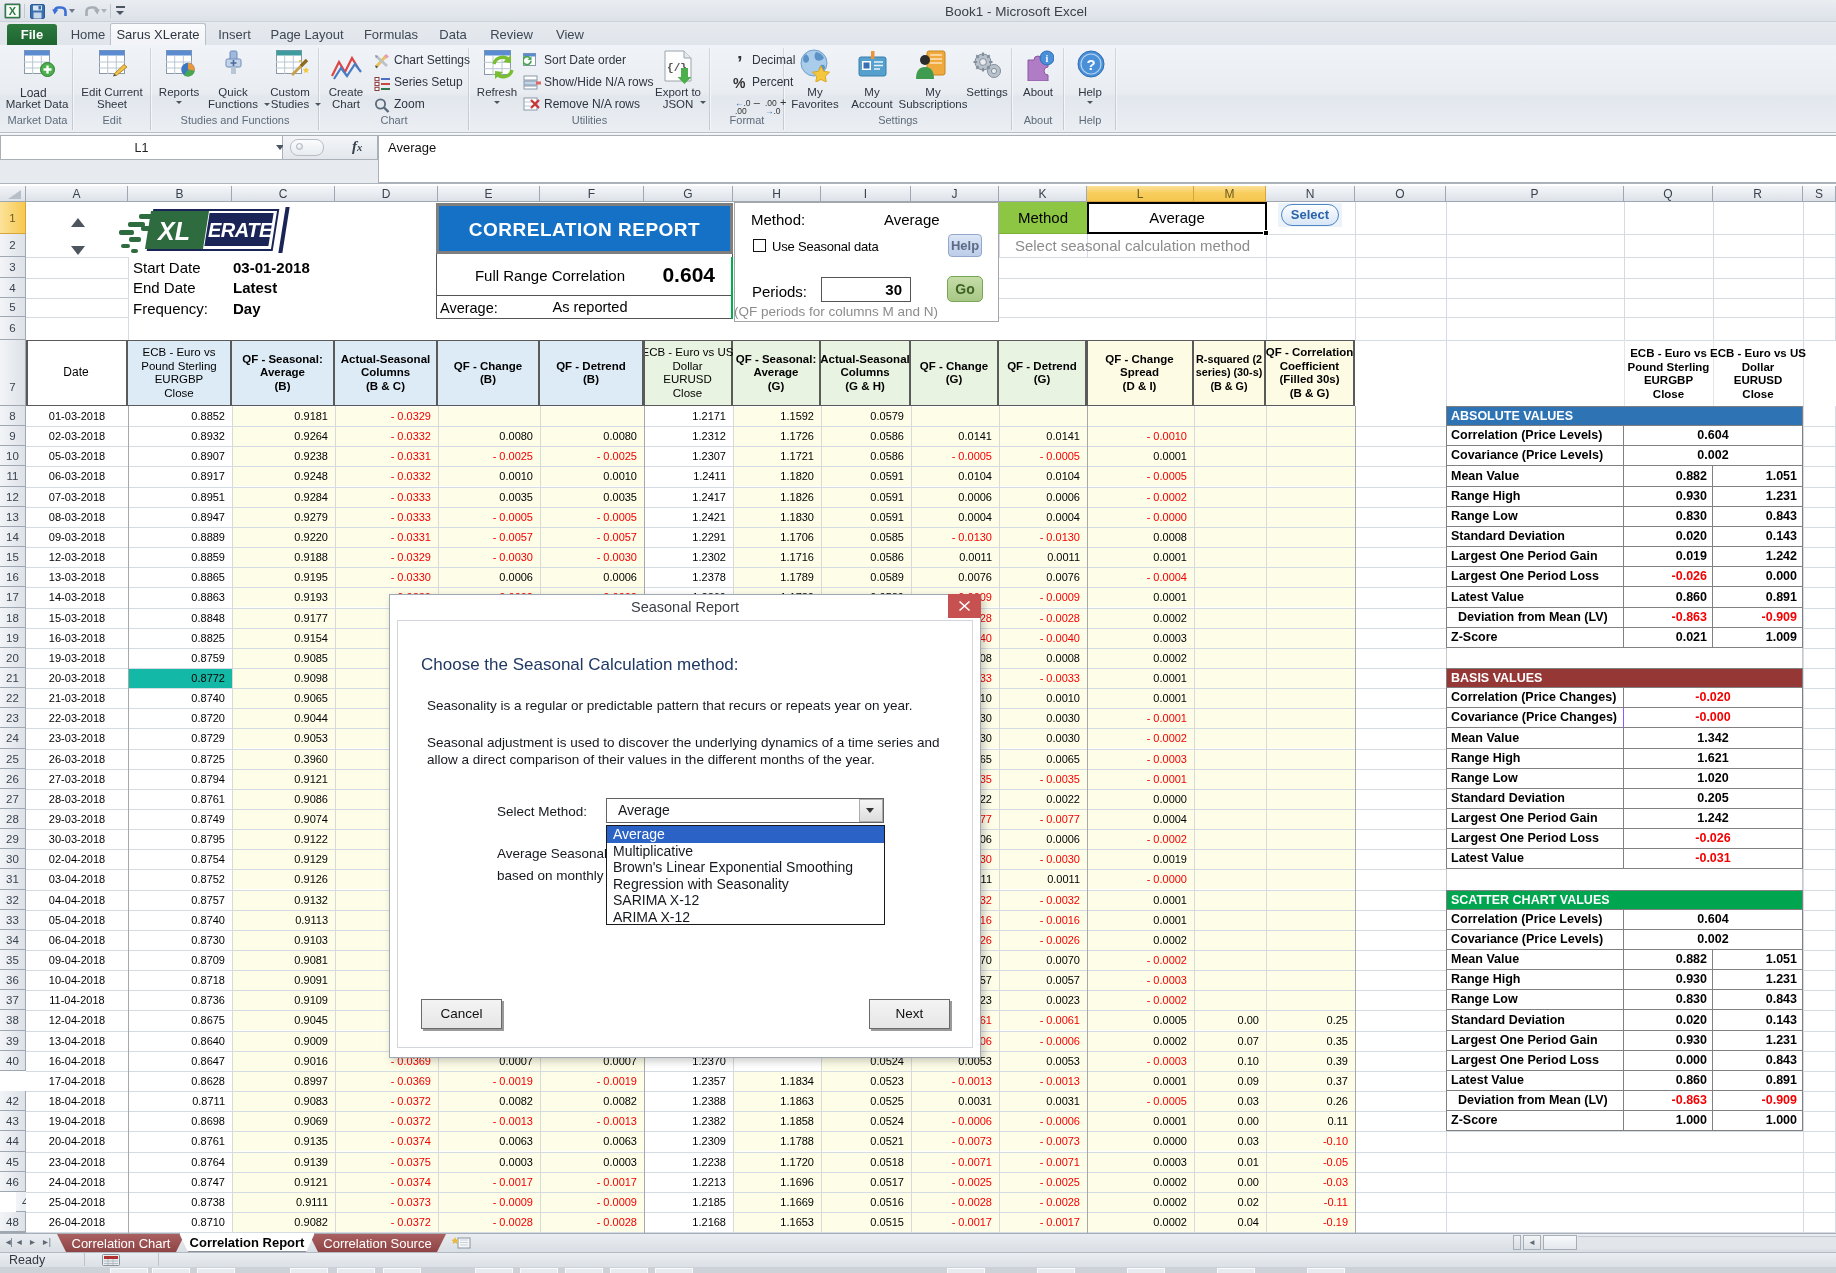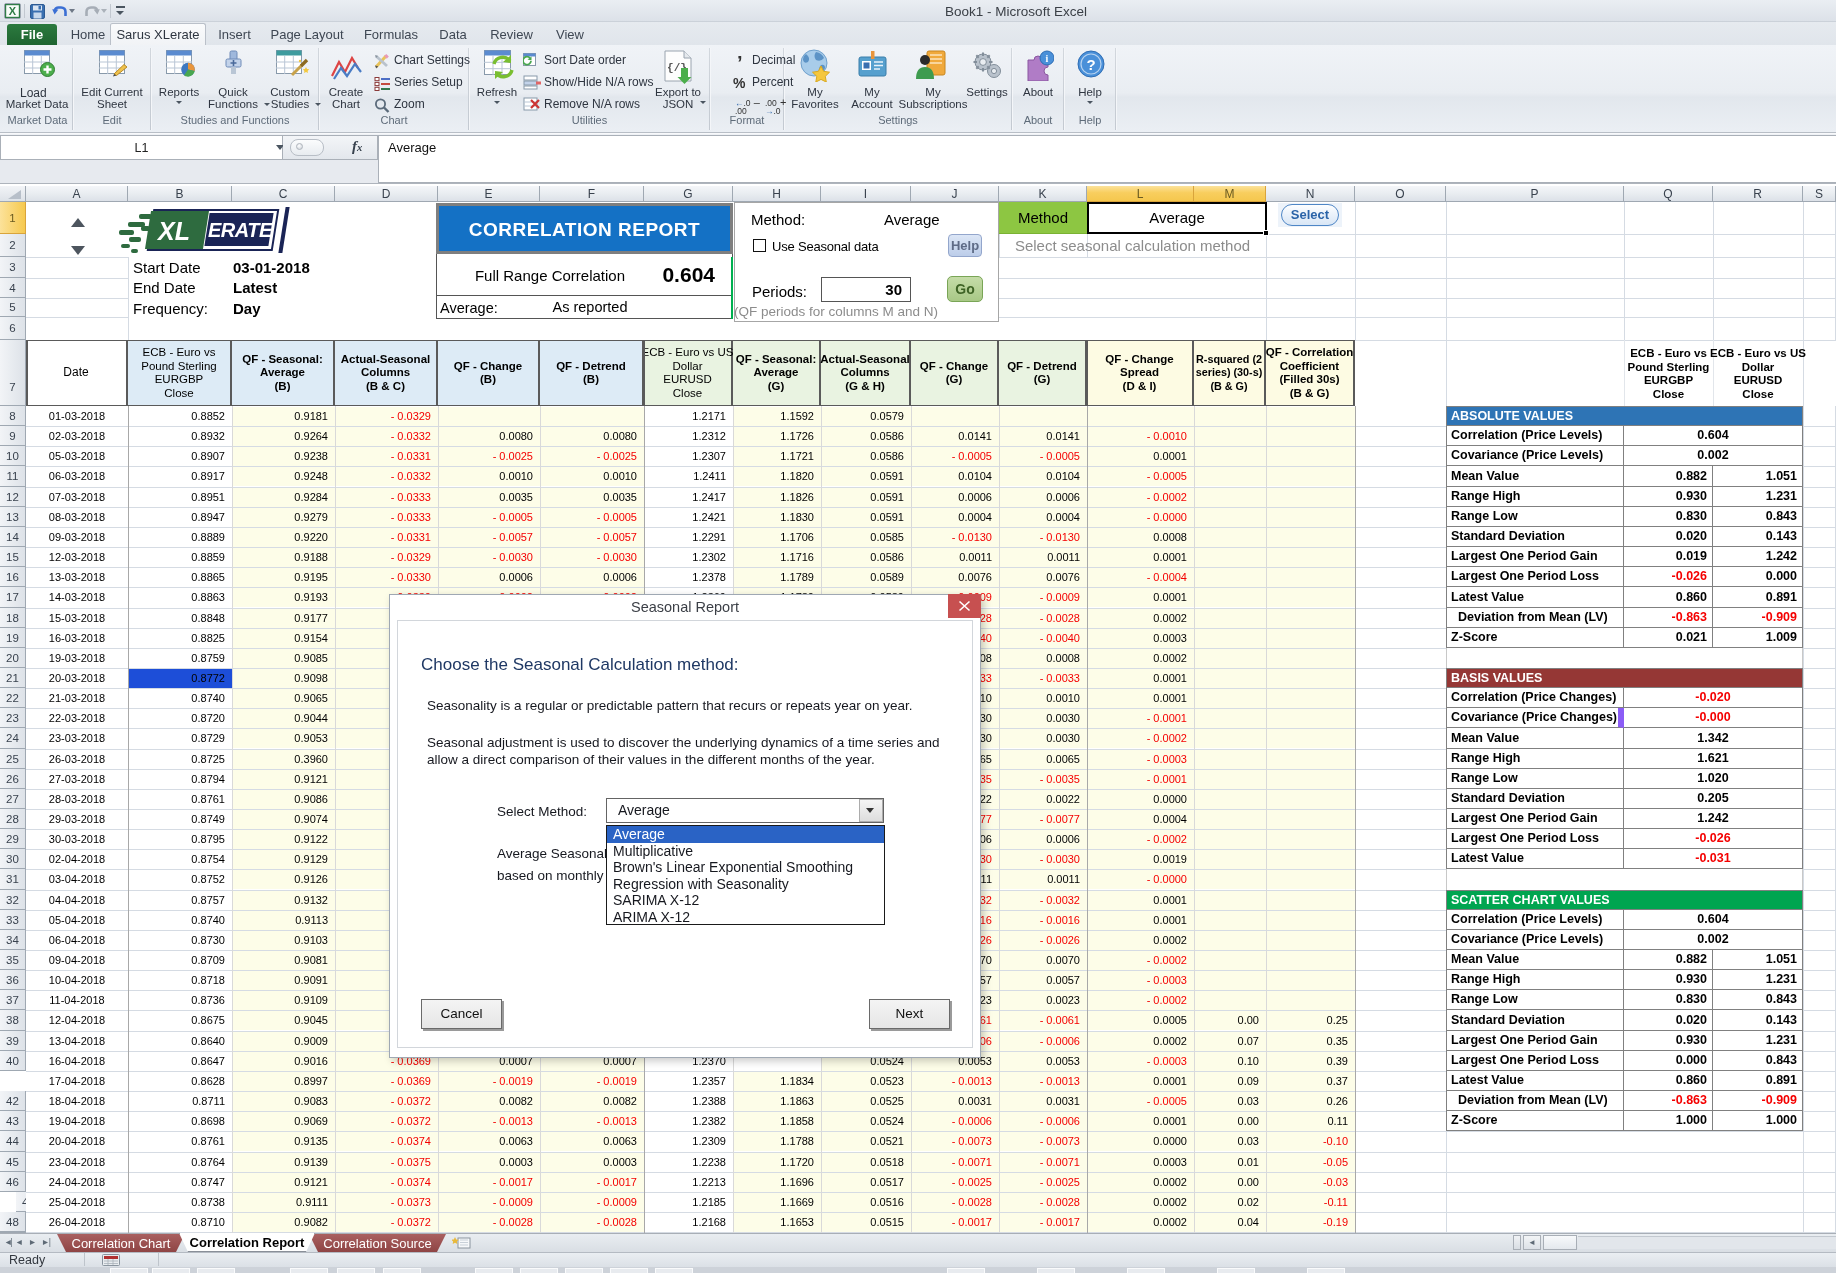--- a/index.html
+++ b/index.html
@@ -679,21 +679,21 @@
 <div class="ab" style="left:541px;top:649px;width:103px;height:19px;background:#FDFDE8;font-size:11px;color:#F40000;text-align:right;padding-right:7px;line-height:19px;">- 0.0066</div>
 <div class="ab" style="left:645px;top:649px;width:88px;height:19px;background:#fff;font-size:11px;color:#000;text-align:right;padding-right:7px;line-height:19px;">1.2309</div>
 <div class="ab" style="left:734px;top:649px;width:87px;height:19px;background:#FDFDE8;font-size:11px;color:#000;text-align:right;padding-right:7px;line-height:19px;">1.1721</div>
 <div class="ab" style="left:822px;top:649px;width:89px;height:19px;background:#FDFDE8;font-size:11px;color:#000;text-align:right;padding-right:7px;line-height:19px;">0.0588</div>
 <div class="ab" style="left:912px;top:649px;width:87px;height:19px;background:#FDFDE8;font-size:11px;color:#000;text-align:right;padding-right:7px;line-height:19px;">0.0008</div>
 <div class="ab" style="left:1000px;top:649px;width:87px;height:19px;background:#FDFDE8;font-size:11px;color:#000;text-align:right;padding-right:7px;line-height:19px;">0.0008</div>
 <div class="ab" style="left:1088px;top:649px;width:106px;height:19px;background:#FDFDE8;font-size:11px;color:#000;text-align:right;padding-right:7px;line-height:19px;">0.0002</div>
 <div class="ab" style="left:1195px;top:649px;width:71px;height:19px;background:#FDFDE8;font-size:11px;color:#000;text-align:right;padding-right:7px;line-height:19px;"></div>
 <div class="ab" style="left:1267px;top:649px;width:88px;height:19px;background:#FDFDE8;font-size:11px;color:#000;text-align:right;padding-right:7px;line-height:19px;"></div>
 <div class="ab" style="left:27px;top:669px;width:100px;height:19px;background:#fff;font-size:11px;color:#000;text-align:center;line-height:19px;">20-03-2018</div>
-<div class="ab" style="left:129px;top:669px;width:103px;height:19px;background:#1d4ed8;font-size:11px;color:#000;text-align:right;padding-right:7px;line-height:19px;">0.8772</div>
+<div class="ab" style="left:129px;top:669px;width:103px;height:19px;background:#14b8a6;font-size:11px;color:#000;text-align:right;padding-right:7px;line-height:19px;">0.8772</div>
 <div class="ab" style="left:233px;top:669px;width:102px;height:19px;background:#FDFDE8;font-size:11px;color:#000;text-align:right;padding-right:7px;line-height:19px;">0.9098</div>
 <div class="ab" style="left:336px;top:669px;width:102px;height:19px;background:#FDFDE8;font-size:11px;color:#F40000;text-align:right;padding-right:7px;line-height:19px;">- 0.0326</div>
 <div class="ab" style="left:439px;top:669px;width:101px;height:19px;background:#FDFDE8;font-size:11px;color:#000;text-align:right;padding-right:7px;line-height:19px;">0.0013</div>
 <div class="ab" style="left:541px;top:669px;width:103px;height:19px;background:#FDFDE8;font-size:11px;color:#000;text-align:right;padding-right:7px;line-height:19px;">0.0013</div>
 <div class="ab" style="left:645px;top:669px;width:88px;height:19px;background:#fff;font-size:11px;color:#000;text-align:right;padding-right:7px;line-height:19px;">1.2276</div>
 <div class="ab" style="left:734px;top:669px;width:87px;height:19px;background:#FDFDE8;font-size:11px;color:#000;text-align:right;padding-right:7px;line-height:19px;">1.1688</div>
 <div class="ab" style="left:822px;top:669px;width:89px;height:19px;background:#FDFDE8;font-size:11px;color:#000;text-align:right;padding-right:7px;line-height:19px;">0.0588</div>
 <div class="ab" style="left:912px;top:669px;width:87px;height:19px;background:#FDFDE8;font-size:11px;color:#F40000;text-align:right;padding-right:7px;line-height:19px;">- 0.0033</div>
 <div class="ab" style="left:1000px;top:669px;width:87px;height:19px;background:#FDFDE8;font-size:11px;color:#F40000;text-align:right;padding-right:7px;line-height:19px;">- 0.0033</div>
 <div class="ab" style="left:1088px;top:669px;width:106px;height:19px;background:#FDFDE8;font-size:11px;color:#000;text-align:right;padding-right:7px;line-height:19px;">0.0001</div>
@@ -1134,21 +1134,21 @@
 <div class="ab" style="left:1446px;top:608px;width:178px;height:20px;background:#fff;border-left:1px solid #808080;border-bottom:1px solid #808080;border-right:1px solid #808080;font-size:12.5px;font-weight:bold;color:#000;line-height:19px;padding-left:4px;">&nbsp;&nbsp;Deviation from Mean (LV)</div>
 <div class="ab" style="left:1624px;top:608px;width:89px;height:20px;background:#fff;border-bottom:1px solid #808080;border-right:1px solid #808080;font-size:12.5px;font-weight:bold;color:#F40000;text-align:right;padding-right:5px;line-height:19px;">-0.863</div>
 <div class="ab" style="left:1713px;top:608px;width:90px;height:20px;background:#fff;border-bottom:1px solid #808080;border-right:1px solid #808080;font-size:12.5px;font-weight:bold;color:#F40000;text-align:right;padding-right:5px;line-height:19px;">-0.909</div>
 <div class="ab" style="left:1446px;top:628px;width:178px;height:20px;background:#fff;border-left:1px solid #808080;border-bottom:1px solid #808080;border-right:1px solid #808080;font-size:12.5px;font-weight:bold;color:#000;line-height:19px;padding-left:4px;">Z-Score</div>
 <div class="ab" style="left:1624px;top:628px;width:89px;height:20px;background:#fff;border-bottom:1px solid #808080;border-right:1px solid #808080;font-size:12.5px;font-weight:bold;color:#000;text-align:right;padding-right:5px;line-height:19px;">0.021</div>
 <div class="ab" style="left:1713px;top:628px;width:90px;height:20px;background:#fff;border-bottom:1px solid #808080;border-right:1px solid #808080;font-size:12.5px;font-weight:bold;color:#000;text-align:right;padding-right:5px;line-height:19px;">1.009</div>
 <div class="ab" style="left:1446px;top:648px;width:357px;height:20px;background:#fff;border-left:1px solid #C8C8C8;border-right:1px solid #C8C8C8;"></div>
 <div class="ab" style="left:1446px;top:668px;width:357px;height:20px;background:#953735;border:1px solid #808080;font-size:12.5px;font-weight:bold;color:#fff;line-height:19px;padding-left:4px;">BASIS VALUES</div>
 <div class="ab" style="left:1446px;top:688px;width:178px;height:20px;background:#fff;border-left:1px solid #808080;border-bottom:1px solid #808080;border-right:1px solid #808080;font-size:12.5px;font-weight:bold;color:#000;line-height:19px;padding-left:4px;">Correlation (Price Changes)</div>
 <div class="ab" style="left:1624px;top:688px;width:179px;height:20px;background:#fff;border-bottom:1px solid #808080;border-right:1px solid #808080;font-size:12.5px;font-weight:bold;color:#F40000;text-align:center;line-height:19px;">-0.020</div>
-<div class="ab" style="left:1446px;top:708px;width:178px;height:20px;background:#fff;border-left:1px solid #808080;border-bottom:1px solid #808080;border-right:6px solid #8b5cf6;font-size:12.5px;font-weight:bold;color:#000;line-height:19px;padding-left:4px;">Covariance (Price Changes)</div>
+<div class="ab" style="left:1446px;top:708px;width:178px;height:20px;background:#fff;border-left:1px solid #808080;border-bottom:1px solid #808080;border-right:1px solid #8b5cf6;font-size:12.5px;font-weight:bold;color:#000;line-height:19px;padding-left:4px;">Covariance (Price Changes)</div>
 <div class="ab" style="left:1624px;top:708px;width:179px;height:20px;background:#fff;border-bottom:1px solid #808080;border-right:1px solid #808080;font-size:12.5px;font-weight:bold;color:#F40000;text-align:center;line-height:19px;">-0.000</div>
 <div class="ab" style="left:1446px;top:728px;width:178px;height:21px;background:#fff;border-left:1px solid #808080;border-bottom:1px solid #808080;border-right:1px solid #808080;font-size:12.5px;font-weight:bold;color:#000;line-height:20px;padding-left:4px;">Mean Value</div>
 <div class="ab" style="left:1624px;top:728px;width:179px;height:21px;background:#fff;border-bottom:1px solid #808080;border-right:1px solid #808080;font-size:12.5px;font-weight:bold;color:#000;text-align:center;line-height:20px;">1.342</div>
 <div class="ab" style="left:1446px;top:749px;width:178px;height:20px;background:#fff;border-left:1px solid #808080;border-bottom:1px solid #808080;border-right:1px solid #808080;font-size:12.5px;font-weight:bold;color:#000;line-height:19px;padding-left:4px;">Range High</div>
 <div class="ab" style="left:1624px;top:749px;width:179px;height:20px;background:#fff;border-bottom:1px solid #808080;border-right:1px solid #808080;font-size:12.5px;font-weight:bold;color:#000;text-align:center;line-height:19px;">1.621</div>
 <div class="ab" style="left:1446px;top:769px;width:178px;height:20px;background:#fff;border-left:1px solid #808080;border-bottom:1px solid #808080;border-right:1px solid #808080;font-size:12.5px;font-weight:bold;color:#000;line-height:19px;padding-left:4px;">Range Low</div>
 <div class="ab" style="left:1624px;top:769px;width:179px;height:20px;background:#fff;border-bottom:1px solid #808080;border-right:1px solid #808080;font-size:12.5px;font-weight:bold;color:#000;text-align:center;line-height:19px;">1.020</div>
 <div class="ab" style="left:1446px;top:789px;width:178px;height:20px;background:#fff;border-left:1px solid #808080;border-bottom:1px solid #808080;border-right:1px solid #808080;font-size:12.5px;font-weight:bold;color:#000;line-height:19px;padding-left:4px;">Standard Deviation</div>
 <div class="ab" style="left:1624px;top:789px;width:179px;height:20px;background:#fff;border-bottom:1px solid #808080;border-right:1px solid #808080;font-size:12.5px;font-weight:bold;color:#000;text-align:center;line-height:19px;">0.205</div>
 <div class="ab" style="left:1446px;top:809px;width:178px;height:20px;background:#fff;border-left:1px solid #808080;border-bottom:1px solid #808080;border-right:1px solid #808080;font-size:12.5px;font-weight:bold;color:#000;line-height:19px;padding-left:4px;">Largest One Period Gain</div>

